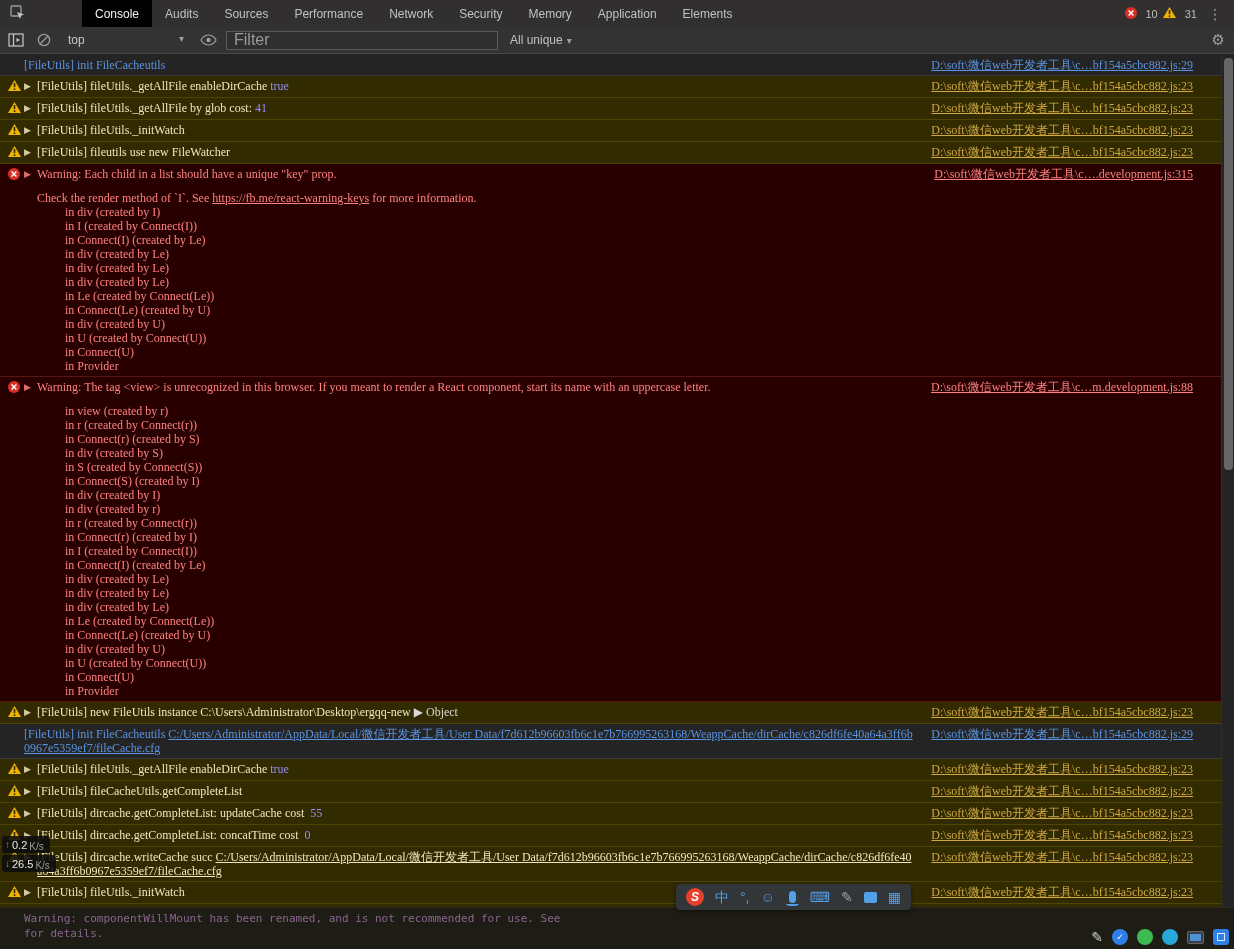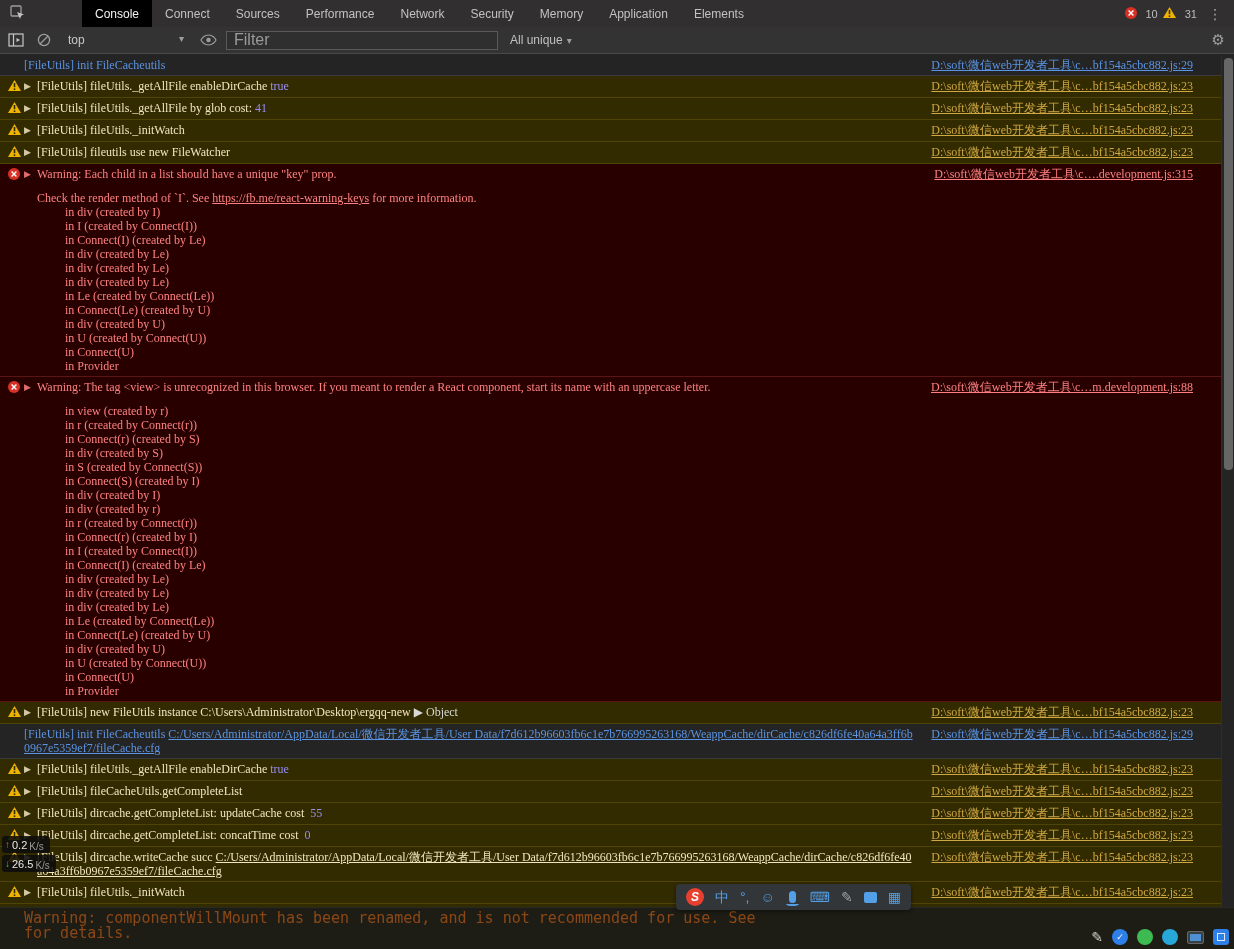--- a/index.html
+++ b/index.html
@@ -54,21 +54,21 @@
   
   .net{position:absolute;left:2px;background:rgba(12,12,12,.88);border-radius:3px;padding:1px 6px 1px 3px;font-size:11px;color:#e8e8e8;display:flex;align-items:center;gap:2px;z-index:30;}
   .net .ar{font-size:10px;font-weight:bold;}
   .net.up{top:836px;}
   .net.up .ar{color:#ff5b3b;}
   .net.down{top:855px;}
   .net.down .ar{color:#41c94c;}
   .net .unit{color:#9a9a9a;font-size:10px;padding-top:4px;}
 
   .footer{position:absolute;left:0;right:0;bottom:0;height:42px;background:#1d1c15;border-top:1px solid #2a2a24;z-index:20;
-          font-family:"DejaVu Sans Mono",monospace;font-size:15px;line-height:15px;color:#f97316;padding:3px 8px 0 24px;}
+          font-family:"DejaVu Sans Mono",monospace;font-size:11px;line-height:15px;color:#f0abfc;padding:3px 8px 0 24px;}
   .footer div{opacity:.5;white-space:nowrap;overflow:hidden;}
 
   .ime{position:absolute;left:676px;top:884px;height:26px;background:#333638;border-radius:4px;display:flex;align-items:center;gap:11px;
        padding:0 10px;z-index:40;box-shadow:0 1px 4px rgba(0,0,0,.5);}
   .ime-logo{width:18px;height:18px;border-radius:50%;background:#e8402f;color:#fff;font-weight:bold;font-size:12px;display:flex;
             align-items:center;justify-content:center;font-style:italic;}
   .ime-glyph{color:#53a0e8;font-size:14px;line-height:14px;}
   .ime-glyph.muted{color:#9aa7b0;}
   .ime-mic{width:7px;height:12px;background:#53a0e8;border-radius:4px;position:relative;margin:0 3px;}
   .ime-mic::after{content:"";position:absolute;left:-3px;right:-3px;bottom:-3px;height:2px;border-bottom:2px solid #53a0e8;border-radius:50%;}
@@ -89,21 +89,21 @@
   <div class="inspect">
     <span>
       <svg width="15" height="15" viewBox="0 0 15 15">
           <rect x="1" y="1" width="10" height="10" rx="1" fill="none" stroke="#9e9e9e" stroke-width="1.3"></rect>
           <path d="M7 7l7 2.6-2.8 1L10 14z" fill="#c4c4c4"></path>
         </svg>
     </span>
   </div>
   <div class="tabs">
       <div class="tab active">Console</div>
-      <div class="tab">Connect</div>
+      <div class="tab">Audits</div>
       <div class="tab">Sources</div>
       <div class="tab">Performance</div>
       <div class="tab">Network</div>
       <div class="tab">Security</div>
       <div class="tab">Memory</div>
       <div class="tab">Application</div>
       <div class="tab">Elements</div>
     </div>
   <div class="tabbar-right">
     <span class="badge">

